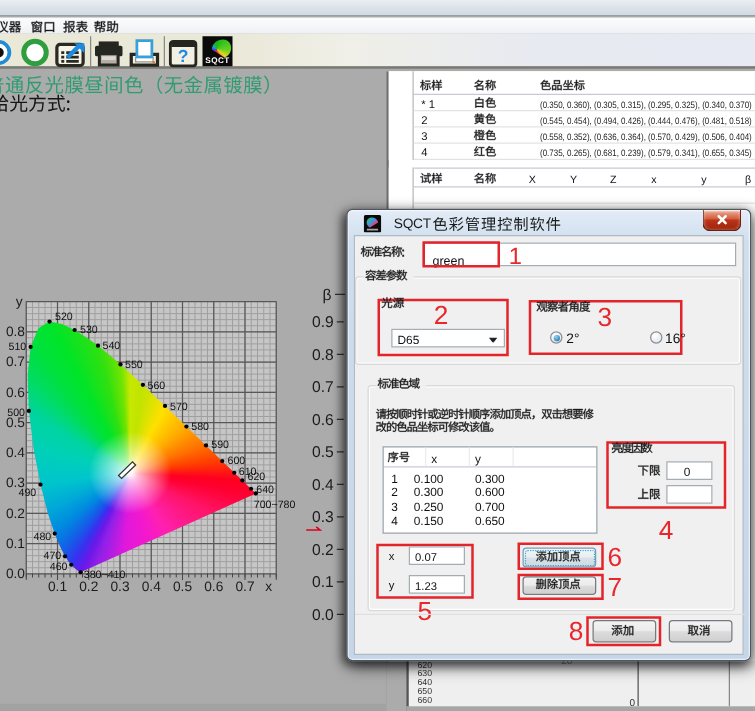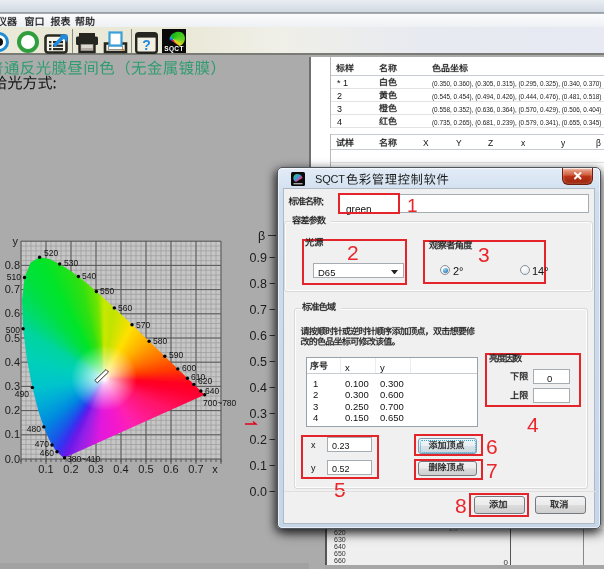--- a/index.html
+++ b/index.html
@@ -232,45 +232,45 @@
   <div class="lat" style="left:34px;top:77.5px;font-size:9.5px">D65</div>
   <svg class="abs" style="left:107px;top:80.5px" width="7" height="4.5" viewBox="0 0 7 4.5">
         <path d="M0 0h7l-3.5 4.5z" fill="#222"></path>
       </svg>
   <div class="red" style="left:139px;top:51px;width:123px;height:44px"></div>
   <div class="rn" style="left:194px;top:54px">3</div>
   <div class="abs" style="left:155.5px;top:76px;width:10px;height:10px;border:1px solid #8b9097;border-radius:50%;background:radial-gradient(circle at 35% 30%,#fff,#dce3e8)"></div>
   <div class="abs" style="left:158.5px;top:79px;width:5px;height:5px;border-radius:50%;background:radial-gradient(circle at 35% 30%,#8fd8f8,#1563a0)"></div>
   <div class="lat" style="left:169px;top:76px;font-size:11px">2°</div>
   <div class="abs" style="left:235.5px;top:76px;width:10px;height:10px;border:1px solid #8b9097;border-radius:50%;background:radial-gradient(circle at 35% 30%,#fff,#dce3e8)"></div>
-  <div class="lat" style="left:248px;top:76px;font-size:11px">14°</div>
+  <div class="lat" style="left:248px;top:76px;font-size:11px">16°</div>
   <div class="gb" style="left:10px;top:119px;width:294px;height:181px"></div>
   <div class="abs" style="left:17px;top:113px;width:40px;height:12px;background:#f0f0f0"></div>
   <div class="abs" style="left:22px;top:168px;width:172px;height:70px;background:#fff;border:1px solid #98a2aa"></div>
   <div class="abs" style="left:23px;top:183.5px;width:170px;height:1px;background:#c8cdd2"></div>
   <div class="vl" style="left:56px;top:169px;height:15px"></div>
   <div class="vl" style="left:91px;top:169px;height:15px"></div>
   <div class="vl" style="left:126px;top:169px;height:15px"></div>
   <div class="lat" style="left:61px;top:173px;font-size:9.5px">x</div>
   <div class="lat" style="left:96px;top:173px;font-size:9.5px">y</div>
   <div class="lat" style="left:29px;top:188.5px;font-size:9.5px;line-height:11.5px">1<br>2<br>3<br>4</div>
-  <div class="lat" style="left:61px;top:188.5px;font-size:9.5px;line-height:11.5px">0.100<br>0.300<br>0.250<br>0.150</div>
+  <div class="lat" style="left:47px;top:188.5px;font-size:9.5px;line-height:11.5px">0.100<br>0.300<br>0.250<br>0.150</div>
   <div class="lat" style="left:96px;top:188.5px;font-size:9.5px;line-height:11.5px">0.300<br>0.600<br>0.700<br>0.650</div>
   <div class="red" style="left:201px;top:164px;width:96px;height:54px"></div>
   <div class="fld" style="left:249px;top:180px;width:37px;height:15px"></div>
   <div class="lat" style="left:263px;top:183.5px;font-size:9.5px">0</div>
   <div class="fld" style="left:249px;top:199px;width:37px;height:15px"></div>
   <div class="rn" style="left:243px;top:224px">4</div>
   <div class="red" style="left:17px;top:246px;width:78px;height:44px"></div>
   <div class="lat" style="left:27px;top:251px;font-size:9px">x</div>
   <div class="fld" style="left:43px;top:248px;width:45px;height:15px"></div>
-  <div class="lat" style="left:48px;top:252px;font-size:9px">0.23</div>
+  <div class="lat" style="left:48px;top:252px;font-size:9px">0.07</div>
   <div class="lat" style="left:27px;top:274px;font-size:9px">y</div>
   <div class="fld" style="left:43px;top:271px;width:45px;height:15px"></div>
-  <div class="lat" style="left:48px;top:275px;font-size:9px">0.52</div>
+  <div class="lat" style="left:48px;top:275px;font-size:9px">1.23</div>
   <div class="rn" style="left:50px;top:289px">5</div>
   <div class="red" style="left:130px;top:245px;width:69px;height:22px"></div>
   <div class="btn" style="left:134px;top:249px;width:59px;height:16px;border-color:#7a9cb4;background:linear-gradient(#f2f6f8,#e8eef2 48%,#d8e2e8 52%,#cdd9e0)"></div>
   <div class="abs" style="left:135.5px;top:250.5px;width:56px;height:13px;border:1.5px dotted #2fa8d5;border-radius:2px"></div>
   <div class="rn" style="left:202px;top:246px">6</div>
   <div class="red" style="left:130px;top:269.5px;width:69px;height:21px"></div>
   <div class="btn" style="left:134px;top:272px;width:59px;height:15px"></div>
   <div class="rn" style="left:202px;top:270px">7</div>
   <div class="abs" style="left:0;top:302px;width:312px;height:1px;background:#dfdfdf"></div>
   <div class="rn" style="left:171px;top:305px">8</div>

